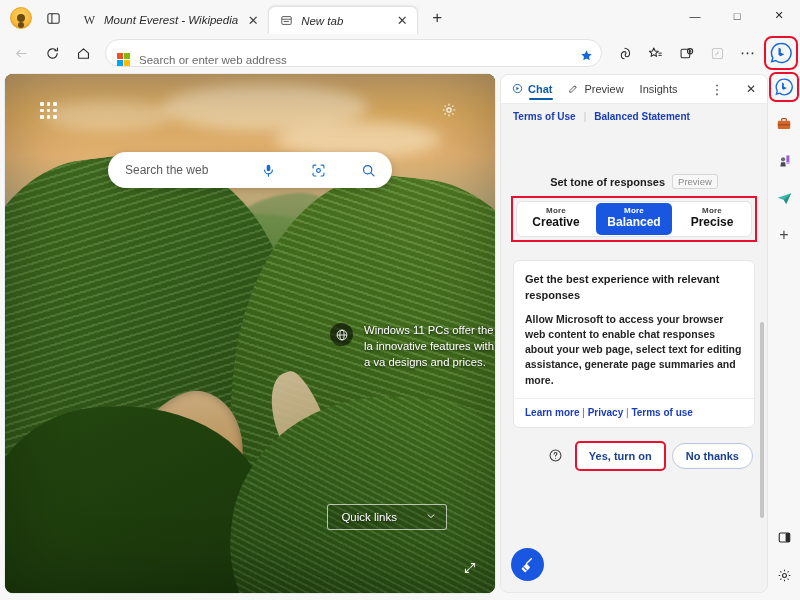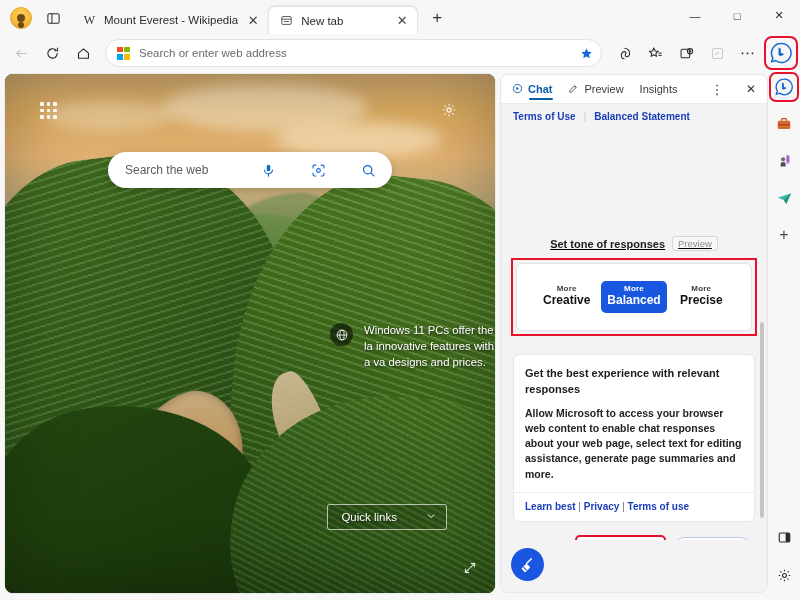--- a/index.html
+++ b/index.html
@@ -50,21 +50,21 @@
     border-radius: 7px 7px 0 0;
     max-width: 210px; min-width: 150px;
     flex: 0 0 auto; position: relative;
   }
   .tab.active {
     background: #fff;
     box-shadow: 0 -1px 2px rgba(0,0,0,.07);
     border: 1px solid #e3e3e3; border-bottom: none;
   }
   .tab .favicon { width: 15px; flex: 0 0 15px; display: flex; align-items: center; justify-content: center; }
-  .tab .tab-title { flex: 1 1 auto; white-space: nowrap; overflow: hidden; text-overflow: ellipsis; }
+  .tab .tab-title { flex: 1 1 auto; white-space: nowrap; overflow: hidden; text-overflow: ellipsis; font-style: italic; }
   .tab .tab-close {
     width: 16px; height: 16px; flex: 0 0 16px;
     display: flex; align-items: center; justify-content: center;
     font-size: 13px; color: #444; line-height: 1;
   }
   .newtab-plus {
     width: 26px; height: 26px; margin: 0 0 3px 6px;
     display: flex; align-items: center; justify-content: center;
     font-size: 17px; color: #333; font-weight: 300; flex: 0 0 auto;
   }
@@ -87,21 +87,21 @@
   }
   .nav-btn {
     width: 30px; height: 30px; border-radius: 5px;
     display: flex; align-items: center; justify-content: center;
     color: #2b2b2b; flex: 0 0 auto;
   }
   .nav-btn.disabled { color: #c2c2c2; }
   .omnibox {
     flex: 1 1 auto; height: 28px; margin: 0 6px;
     background: #fff; border: 1px solid #e2e2e2; border-radius: 14px;
-    display: flex; align-items: center; padding: 0 4px 0 11px;
+    display: flex; align-items: flex-end; padding: 0 4px 0 11px;
     gap: 9px; position: relative;
   }
   .ms-logo { width: 13px; height: 13px; flex: 0 0 13px; display: grid;
     grid-template-columns: 1fr 1fr; grid-template-rows: 1fr 1fr; gap: 1.5px; }
   .ms-logo i { display: block; }
   .omnibox .ph { flex: 1 1 auto; font-size: 11.5px; color: #6a6a6a; }
   .fav-star {
     width: 22px; height: 22px; border-radius: 50%;
     display: flex; align-items: center; justify-content: center;
     flex: 0 0 auto;
@@ -265,31 +265,30 @@
   }
   .legal-links {
     display: flex; gap: 8px; align-items: center;
     font-size: 10px; font-weight: 700; padding: 7px 0 0 0;
   }
   .legal-links a { color: #1a3db8; text-decoration: none; }
   .legal-sep { color: #c4c4c4; font-weight: 400; }
 
   .tone-head {
     display: flex; align-items: center; justify-content: center; gap: 7px;
-    margin-top: 114px;
-    text-decoration: underline;
+    margin-top: 52px;
   }
   .tone-head .t { font-size: 11px; font-weight: 700; color: #1c1c1c; }
   .badge {
     font-size: 9.5px; color: #8a8a8a; border: 1px solid #d6d6d6;
     border-radius: 3px; padding: 1px 5px; background: #f7f7f7;
   }
   .tone-row-wrap { margin-top: 9px; padding: 3px; }
   .tone-row {
-    display: flex; background: #fff; border-radius: 6px; padding: 17px;
+    display: flex; background: #fff; border-radius: 6px; padding: 1px;
     gap: 2px; border: 1px solid #e4e4e4;
   }
   .tone {
     flex: 1 1 0; border-radius: 5px; text-align: center;
     padding: 4px 0 6px; line-height: 1.12;
   }
   .tone .small { font-size: 8px; font-weight: 700; color: #404040; letter-spacing: .2px; }
   .tone .big { font-size: 12px; font-weight: 700; color: #111; }
   .tone.sel { background: #1a57e0; }
   .tone.sel .small, .tone.sel .big { color: #fff; }
@@ -614,21 +613,21 @@
               <div class="big">Precise</div>
             </div>
           </div>
         </div>
 
         <div class="consent">
           <h4>Get the best experience with relevant responses</h4>
           <p>Allow Microsoft to access your browser web content to enable chat responses about your web page, select text for editing assistance, generate page summaries and more.</p>
           <div class="divider"></div>
           <div class="links">
-            <a href="#">Learn best</a>
+            <a href="#">Learn more</a>
             <span>|</span>
             <a href="#">Privacy</a>
             <span>|</span>
             <a href="#">Terms of use</a>
           </div>
         </div>
 
         <div class="actions">
           <span class="qmark">
             <svg width="15" height="15" viewBox="0 0 16 16" fill="none" stroke="#3a3a3a" stroke-width="1.1">

